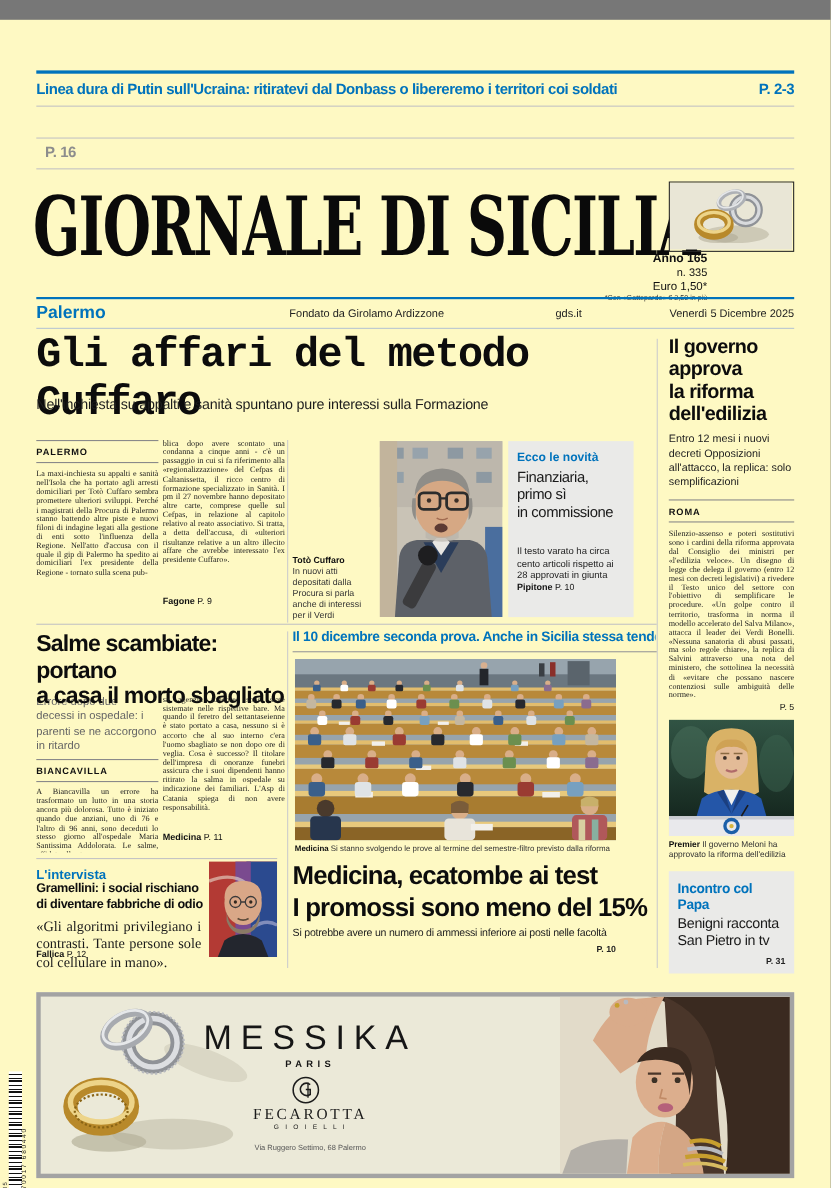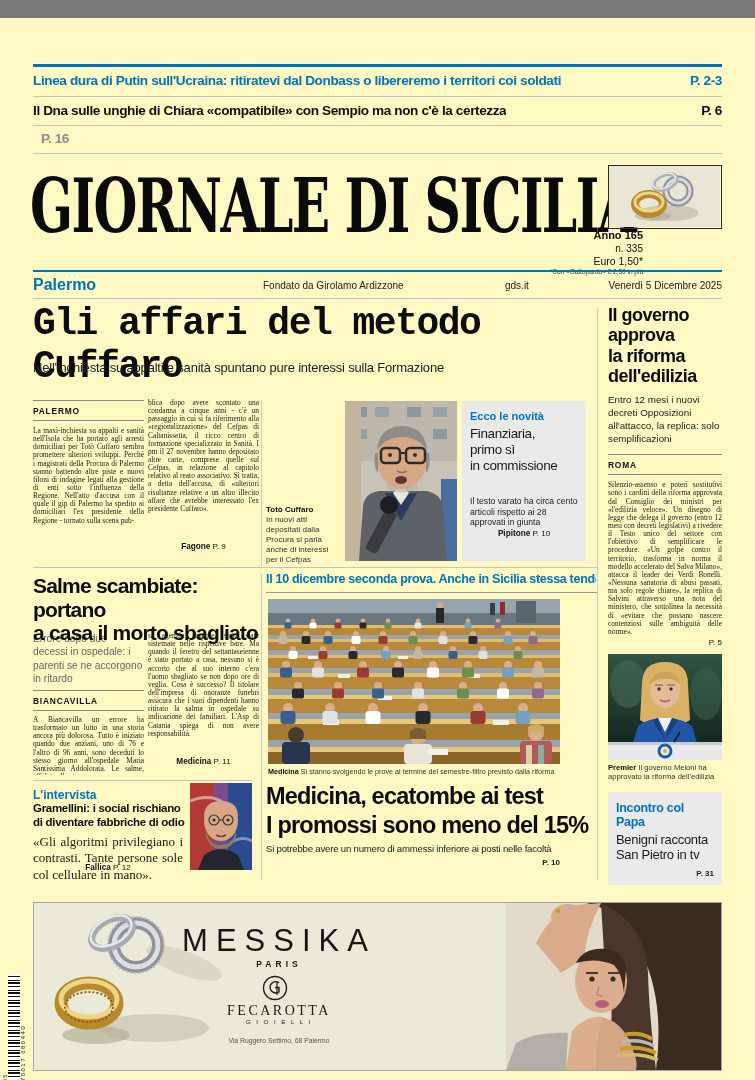--- a/index.html
+++ b/index.html
@@ -17,21 +17,21 @@
   .edition{position:absolute;right:157px;top:211px;text-align:right;color:#111;line-height:1.25;}
   .datebar{position:absolute;left:33px;top:252px;width:689px;height:26px;border-top:2px solid #0073bc;
            border-bottom:1px solid #b9c6d2;display:flex;align-items:center;font-size:10px;color:#222;}
   .headline-lead{position:absolute;left:33px;top:284px;width:567px;font-weight:bold;font-size:38px;
                  letter-spacing:-1.5px;color:#0c0c0c;font-family:Liberation Mono, monospace;}
   .subhead{position:absolute;left:33px;top:342px;width:560px;font-size:13px;color:#1d1d1d;letter-spacing:-0.2px;}
   .body{font-family:"Liberation Serif",serif;font-size:7.4px;line-height:1.1;text-align:justify;
         color:#1b1b1b;overflow:hidden;}
   .dateline{font-size:8.4px;font-weight:bold;letter-spacing:.8px;color:#111;
             border-top:1px solid #8a8a8a;border-bottom:1px solid #8a8a8a;padding:5px 0 4px;}
-  .byline{font-size:8px;text-align:center;color:#111;margin-top:3px;}
+  .byline{font-size:8px;text-align:left;color:#111;margin-top:3px;}
   .byline b{font-size:8.2px;}
   .caption{font-size:8px;line-height:1.24;color:#333;}
   .caption .cb{font-weight:bold;color:#0f0f0f;}
   .preline{white-space:pre-line;}
   .graybox{background:#eaeae8;}
   .kicker{font-weight:bold;color:#0073bc;}
   svg{display:block;}
 </style>
 </head>
 <body>
@@ -45,24 +45,20 @@
       <div style="font-size:6px;color:#222;letter-spacing:1.5px;">9 770017 680440</div>
     </div>
   </div>
 
   <div class="abs" style="left:33px;top:46px;width:689px;height:3px;background:#0073bc;"></div>
   <div class="skyrow blue" style="top:55px;">
     <span style="overflow:hidden;">Linea dura di Putin sull'Ucraina: ritiratevi dal Donbass o libereremo i territori coi soldati</span>
     <span style="margin-left:8px;">P. 2-3</span>
   </div>
   <div class="rule" style="left:33px;top:78px;width:689px;"></div>
-  <div class="skyrow" style="top:85px;color:#101010;">
-    <span style="overflow:hidden;">Il Dna sulle unghie di Chiara «compatibile» con Sempio ma non c'è la certezza</span>
-    <span style="margin-left:8px;">P. 6</span>
-  </div>
   <div class="rule" style="left:33px;top:107px;width:689px;"></div>
   <div class="skyrow" style="top:113px;color:#8d8d8d;">
     <span style="margin-left:8px;">P. 16</span>
   </div>
   <div class="rule" style="left:33px;top:135px;width:689px;"></div>
 
   <div class="mast">GIORNALE DI SICILIA</div>
 
   <div class="abs" style="left:608px;top:147px;width:114px;height:64px;border:1.5px solid #2a2a2a;box-sizing:border-box;">
     <svg viewBox="0 0 111 61" width="111" height="61">
@@ -104,21 +100,21 @@
   </div>
   <div class="abs" style="left:148px;top:381px;width:111px;">
     <div class="body" style="height:140px;">blica dopo avere scontato una condanna a cinque anni - c'è un passaggio in cui si fa riferimento alla «regionalizzazione» del Cefpas di Caltanissetta, il ricco centro di formazione specializzato in Sanità. I pm il 27 novembre hanno depositato altre carte, comprese quelle sul Cefpas, in relazione al capitolo relativo al reato associativo. Si tratta, a detta dell'accusa, di «ulteriori risultanze relative a un altro illecito affare che avrebbe interessato l'ex presidente Cuffaro».</div>
     <div class="byline">
       <b>Fagone</b> <span>P. 9</span>
     </div>
   </div>
 
   <div class="abs caption" style="left:266px;top:487px;width:72px;">
     <span class="cb">Totò Cuffaro</span><br>
-    <span>In nuovi atti depositati dalla Procura si parla anche di interessi per il Cefpas</span>
+    <span>In nuovi atti depositati dalla Procura si parla anche di interessi per il Verdi</span>
   </div>
 
   <div class="abs" style="left:345px;top:383px;width:112px;height:160px;overflow:hidden;">
     <svg viewBox="0 0 112 160" width="112" height="160">
       <rect width="112" height="160" fill="#c9c3b6"></rect>
       <rect x="0" y="0" width="112" height="60" fill="#bdb7ac"></rect>
       <rect x="8" y="6" width="14" height="10" fill="#8d99a2"></rect>
         <rect x="30" y="6" width="14" height="10" fill="#97a3ac"></rect>
       <rect x="62" y="6" width="14" height="10" fill="#8d99a2"></rect>
         <rect x="88" y="6" width="14" height="10" fill="#97a3ac"></rect>
@@ -141,21 +137,21 @@
       <path d="M52 70 Q57 73 62 70" stroke="#a06a50" stroke-width="1.5" fill="none"></path>
       <ellipse cx="56" cy="79" rx="6" ry="4" fill="#5c3a33"></ellipse>
       <path d="M42 82 Q57 92 72 82 L72 88 Q57 95 42 88 Z" fill="#b5b0a8" opacity=".6"></path>
       <g transform="rotate(28 38 130)">
         <rect x="30" y="108" width="13" height="46" rx="4" fill="#3b3b3d"></rect>
       </g>
       <circle cx="44" cy="104" r="9" fill="#1e1e20"></circle>
     </svg>
   </div>
 
-  <div class="abs graybox" style="left:462px;top:383px;width:124px;height:160px;box-sizing:border-box;padding:9px 8px;">
+  <div class="abs graybox" style="left:462px;top:383px;width:114px;height:160px;box-sizing:border-box;padding:9px 8px;">
     <div class="kicker" style="font-size:11px;">Ecco le novità</div>
     <div class="preline" style="font-size:13.5px;line-height:1.18;color:#1a1a1a;letter-spacing:-0.4px;margin-top:4px;">Finanziaria,
 primo sì
 in commissione</div>
     <div style="font-size:8.6px;line-height:1.25;color:#222;margin-top:22px;">Il testo varato ha circa cento articoli rispetto ai 28 approvati in giunta</div>
     <div class="byline" style="margin-top:1px;">
       <b>Pipitone</b> <span>P. 10</span>
     </div>
   </div>
 
@@ -384,21 +380,21 @@
   </div>
   <div class="abs caption" style="left:268px;top:750px;width:300px;font-size:7.2px;white-space:nowrap;overflow:hidden;">
     <span class="cb">Medicina</span>
     <span>Si stanno svolgendo le prove al termine del semestre-filtro previsto dalla riforma</span>
   </div>
   <div class="abs preline" style="left:266px;top:764px;width:332px;font-weight:bold;font-size:23.5px;line-height:1.22;letter-spacing:-0.8px;color:#0c0c0c;">Medicina, ecatombe ai test
 I promossi sono meno del 15%</div>
   <div class="abs" style="left:266px;top:825px;width:332px;font-size:9.6px;letter-spacing:-0.2px;color:#222;white-space:nowrap;overflow:hidden;">Si potrebbe avere un numero di ammessi inferiore ai posti nelle facoltà</div>
   <div class="abs" style="left:266px;top:840px;width:294px;text-align:right;font-size:8px;font-weight:bold;color:#222;">P. 10</div>
 
-  <div class="abs" style="left:33px;top:884px;width:689px;height:169px;background:#ebe9d8;border:1px solid #a3a3a3;box-sizing:border-box;overflow:hidden;">
+  <div class="abs" style="left:33px;top:884px;width:689px;height:169px;background:#ebe9d8;border:4px solid #a3a3a3;box-sizing:border-box;overflow:hidden;">
     <svg class="abs" style="left:0;top:0;" viewBox="0 0 230 167" width="230" height="167">
       <ellipse cx="120" cy="125" rx="55" ry="14" fill="#c2beaa" opacity=".6"></ellipse>
       <ellipse cx="62" cy="132" rx="34" ry="9" fill="#b5b09a" opacity=".7"></ellipse>
       <ellipse cx="150" cy="60" rx="40" ry="12" fill="#c9c5b2" opacity=".5" transform="rotate(20 150 60)"></ellipse>
       <circle cx="102" cy="42" r="22" fill="none" stroke="#8f9297" stroke-width="12"></circle>
       <circle cx="102" cy="42" r="22" fill="none" stroke="#dcdee1" stroke-width="5"></circle>
       <circle cx="102" cy="42" r="28" fill="none" stroke="#b8babf" stroke-width="2" stroke-dasharray="2 2"></circle>
       <ellipse cx="78" cy="30" rx="22" ry="13" fill="none" stroke="#a7aaaf" stroke-width="7" transform="rotate(-28 78 30)"></ellipse>
       <ellipse cx="77" cy="28" rx="22" ry="13" fill="none" stroke="#e6e8ea" stroke-width="2.5" transform="rotate(-28 77 28)"></ellipse>
       <ellipse cx="55" cy="100" rx="28" ry="20" fill="none" stroke="#b8892a" stroke-width="13"></ellipse>

